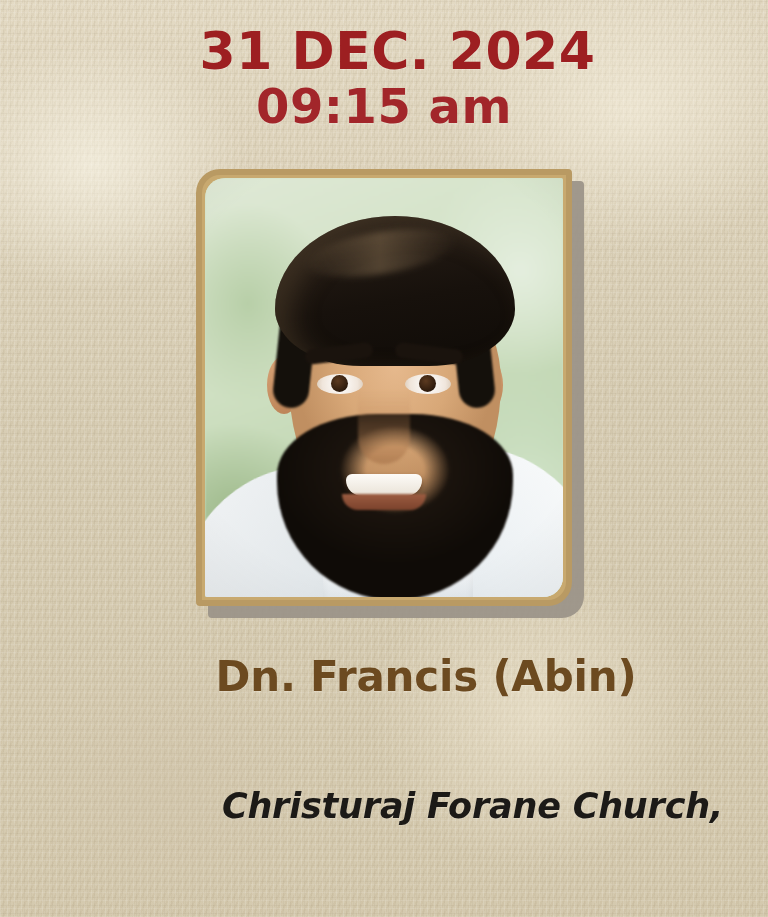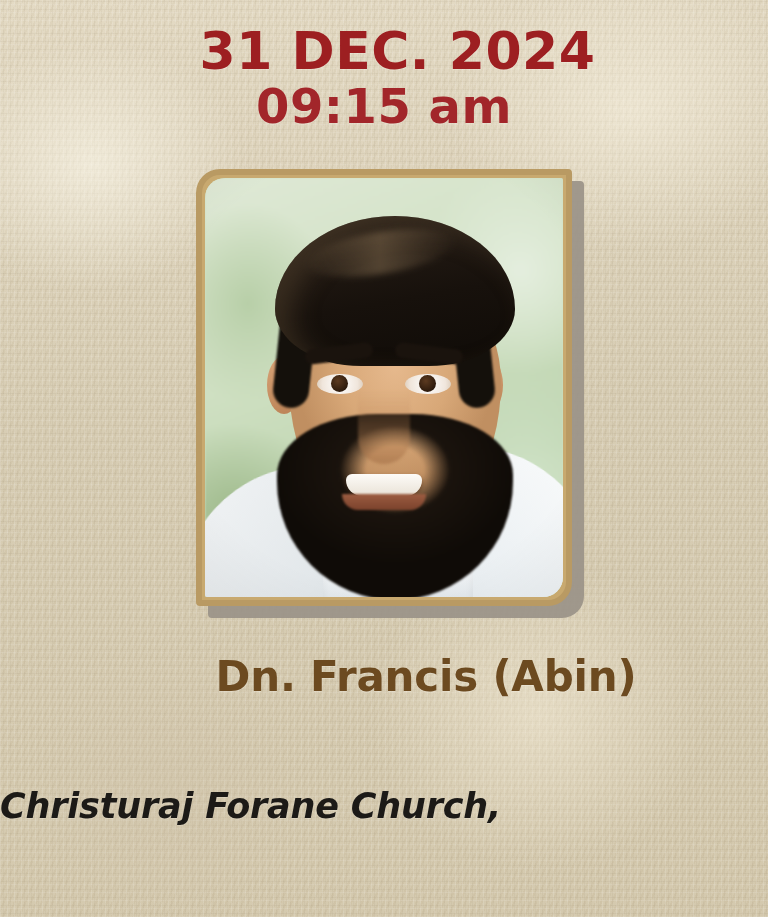--- a/index.html
+++ b/index.html
@@ -298,21 +298,21 @@
     letter-spacing: -0.2px;
     color: #6c4a20;
     text-shadow: 0 1px 0 rgba(255,255,255,0.25);
     white-space: nowrap;
   }
   .church-block {
     position: absolute;
     top: 785px;
     left: 0;
     width: 723px;
-    text-align: left;
+    text-align: right;
   }
   .church-line {
     font-family: "DejaVu Sans", sans-serif;
     font-style: italic;
     font-weight: bold;
     font-size: 35px;
     line-height: 1.22;
     letter-spacing: -0.2px;
     color: #1c1a17;
     text-shadow: 0 1px 0 rgba(255,255,255,0.18);

